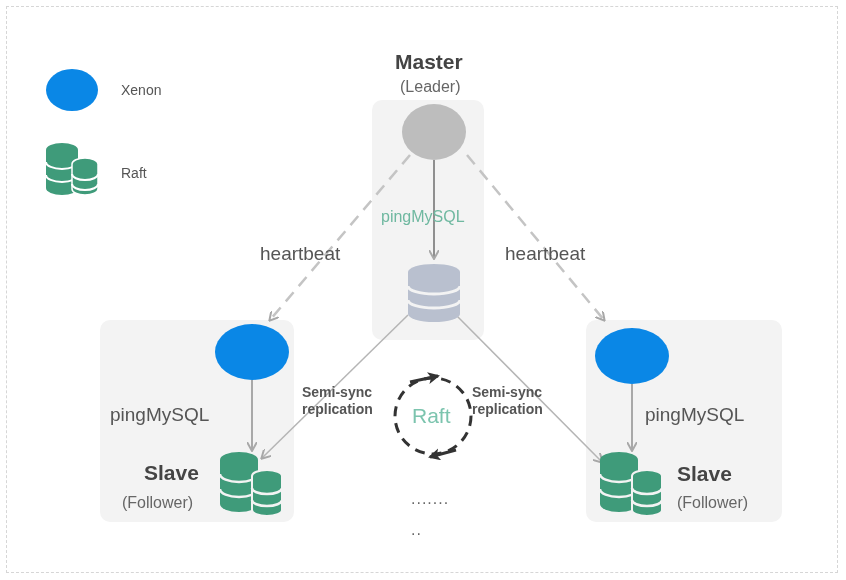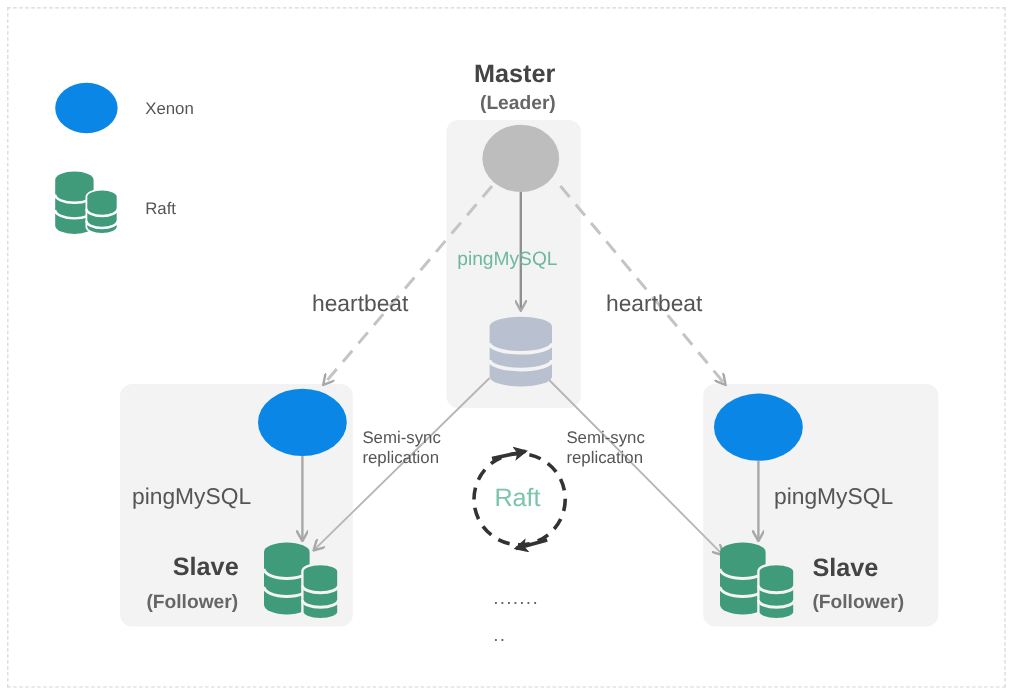--- a/index.html
+++ b/index.html
@@ -5,24 +5,24 @@
     html, body { margin:0; padding:0; background:#ffffff; }
     body { width:846px; height:580px; position:relative; overflow:hidden;
            font-family:"Liberation Sans", sans-serif; color:#444; }
     .frame { position:absolute; left:6px; top:6px; width:832px; height:567px;
              border:1px dashed #d6d6d6; box-sizing:border-box; }
     .panel { position:absolute; background:#f3f3f3; border-radius:10px; }
     .abs { position:absolute; white-space:nowrap; }
     svg.overlay { position:absolute; left:0; top:0; width:846px; height:580px; }
     .legend-label { font-size:14px; color:#555;text-align:right; }
     .title-bold { font-size:21px; font-weight:bold; color:#444; }
-    .subtitle { font-size:16px; color:#666;font-weight:bold; }
+    .subtitle { font-size:16px; color:#666; }
     .edge-label { font-size:19px; color:#555; }
     .edge-label-green { font-size:16px; color:#6fb8a0; }
-    .semi { font-size:14px; font-weight:normal; color:#555; line-height:17px; }
+    .semi { font-size:14px; font-weight:bold; color:#555; line-height:17px;margin-top:28px; }
     .raft { font-size:21px; color:#7cc4ae; }
     .dots { font-size:16px; color:#666; letter-spacing:1px; }
   </style>
 </head>
 <body>
 
 <div class="frame"></div>
 
 <div class="panel" style="left:372px; top:100px; width:112px; height:240px;"></div>
 <div class="panel" style="left:100px; top:320px; width:194px; height:202px;"></div>

